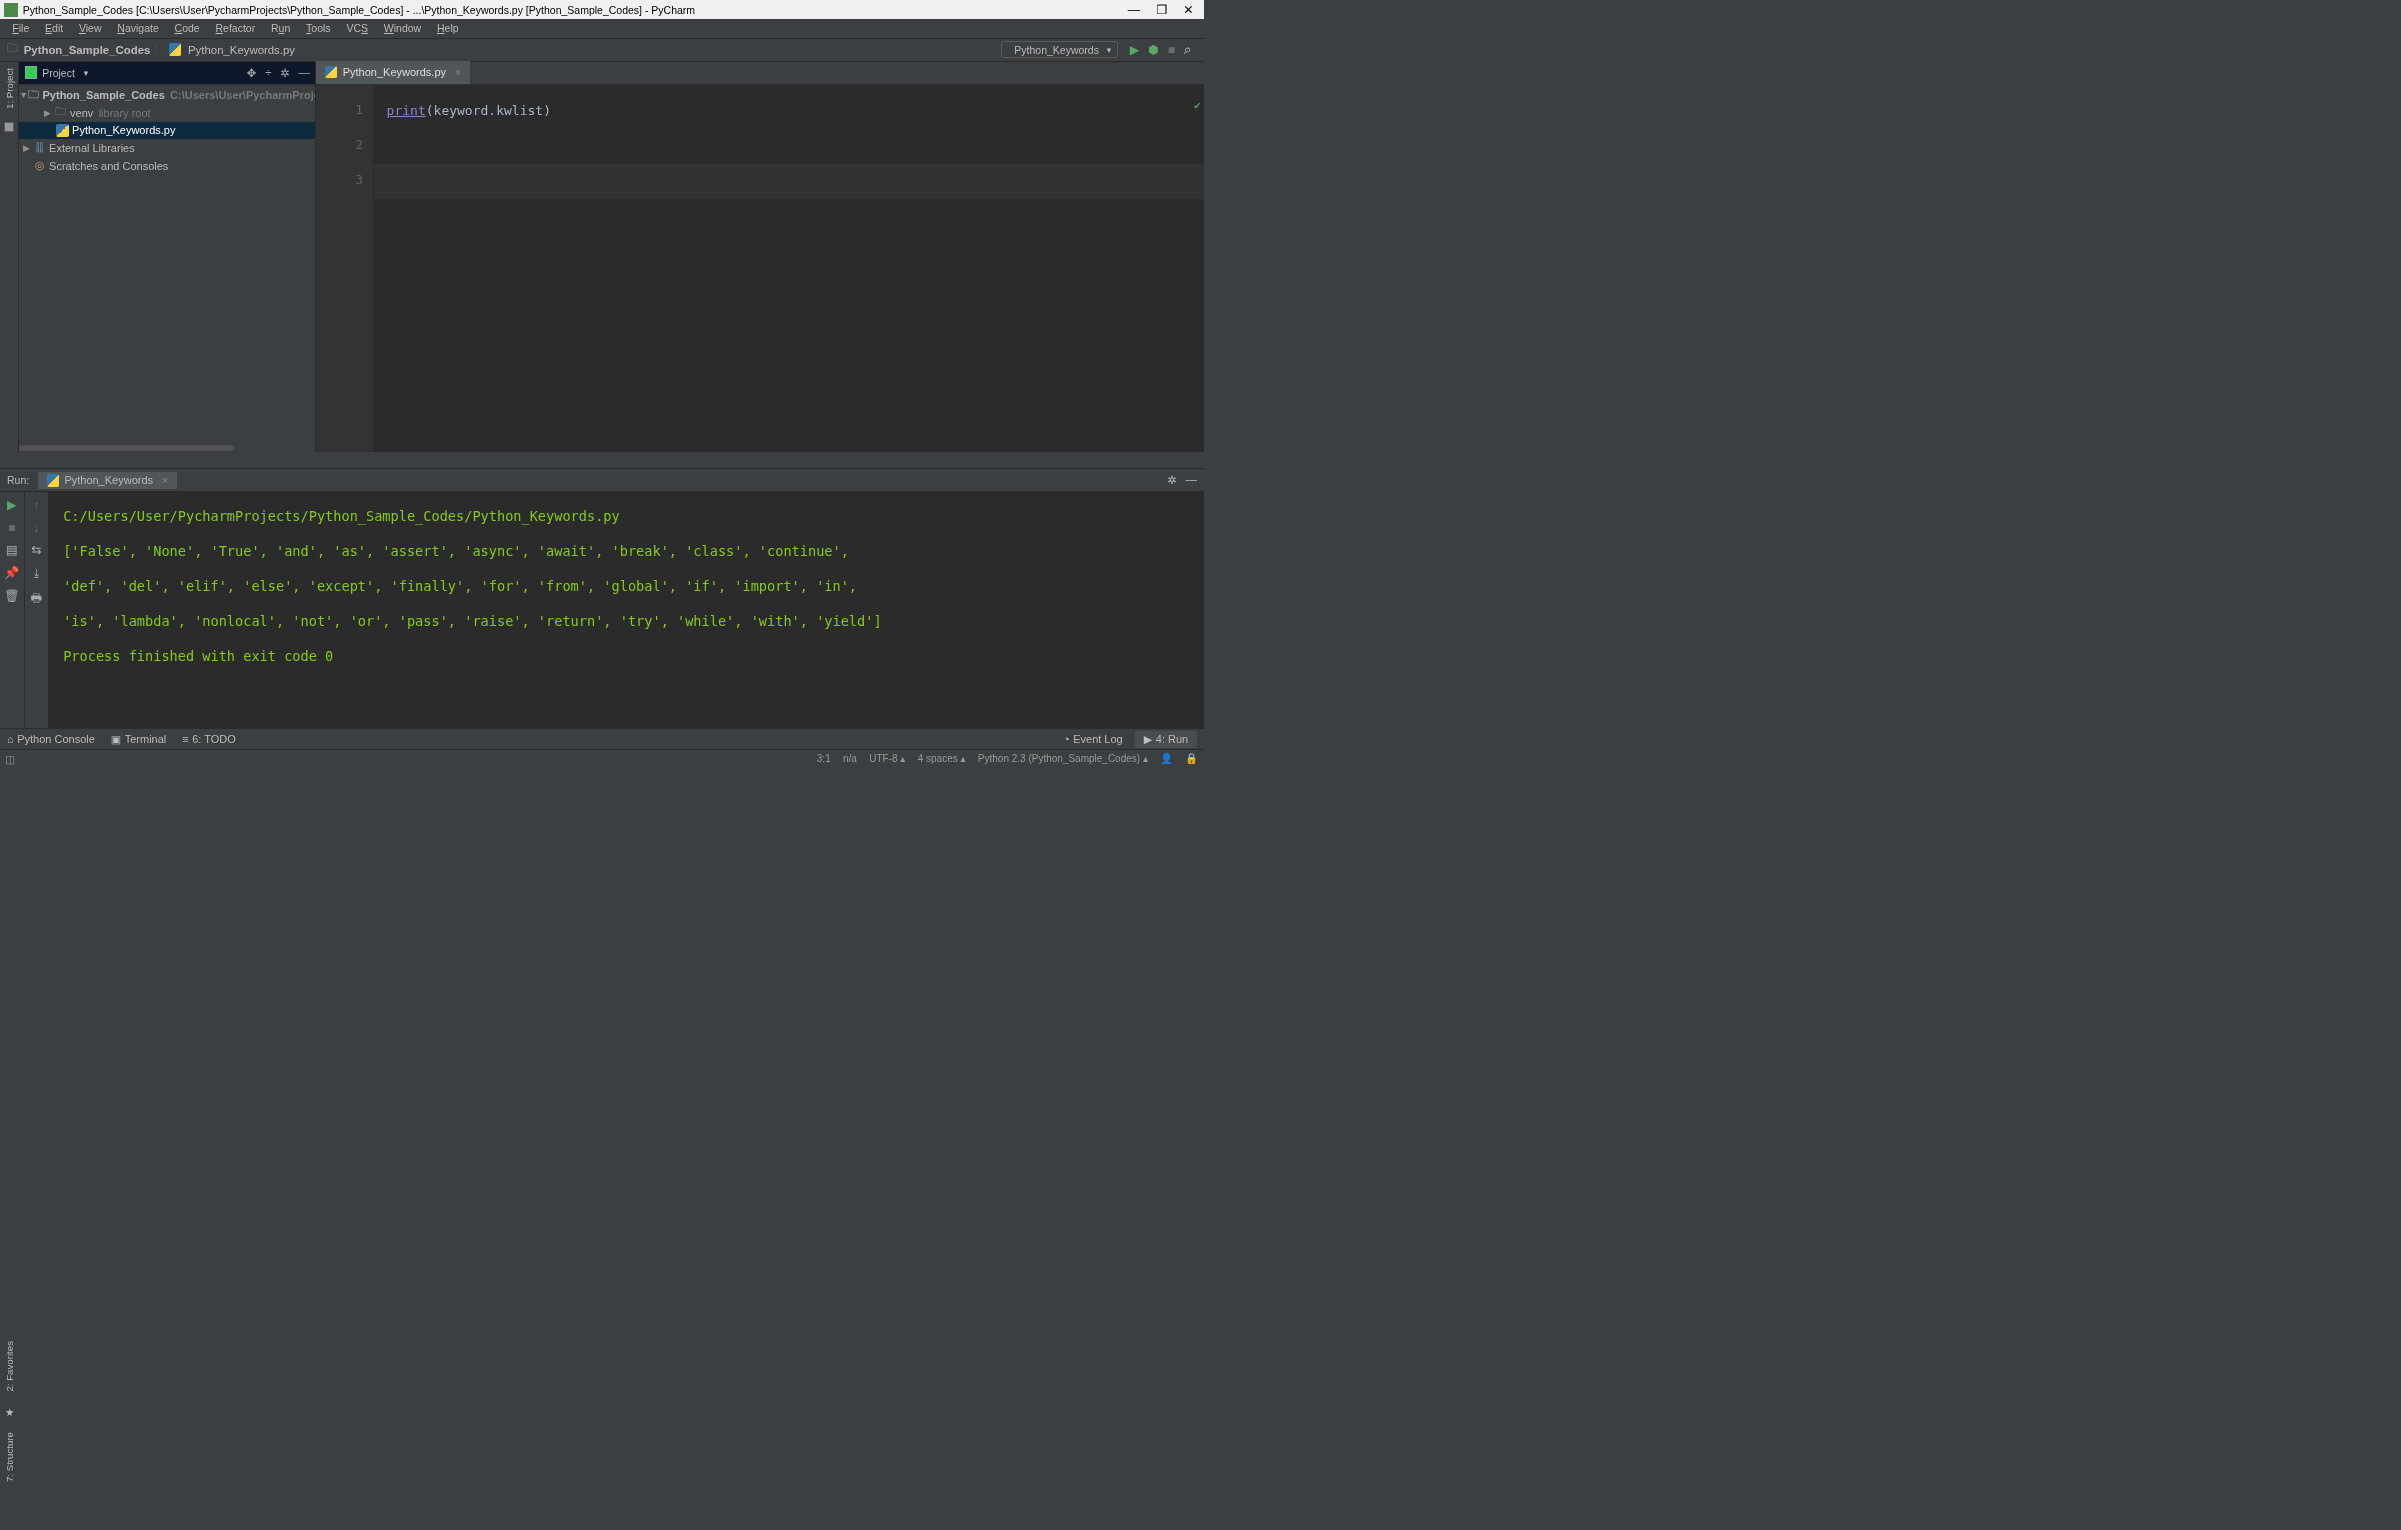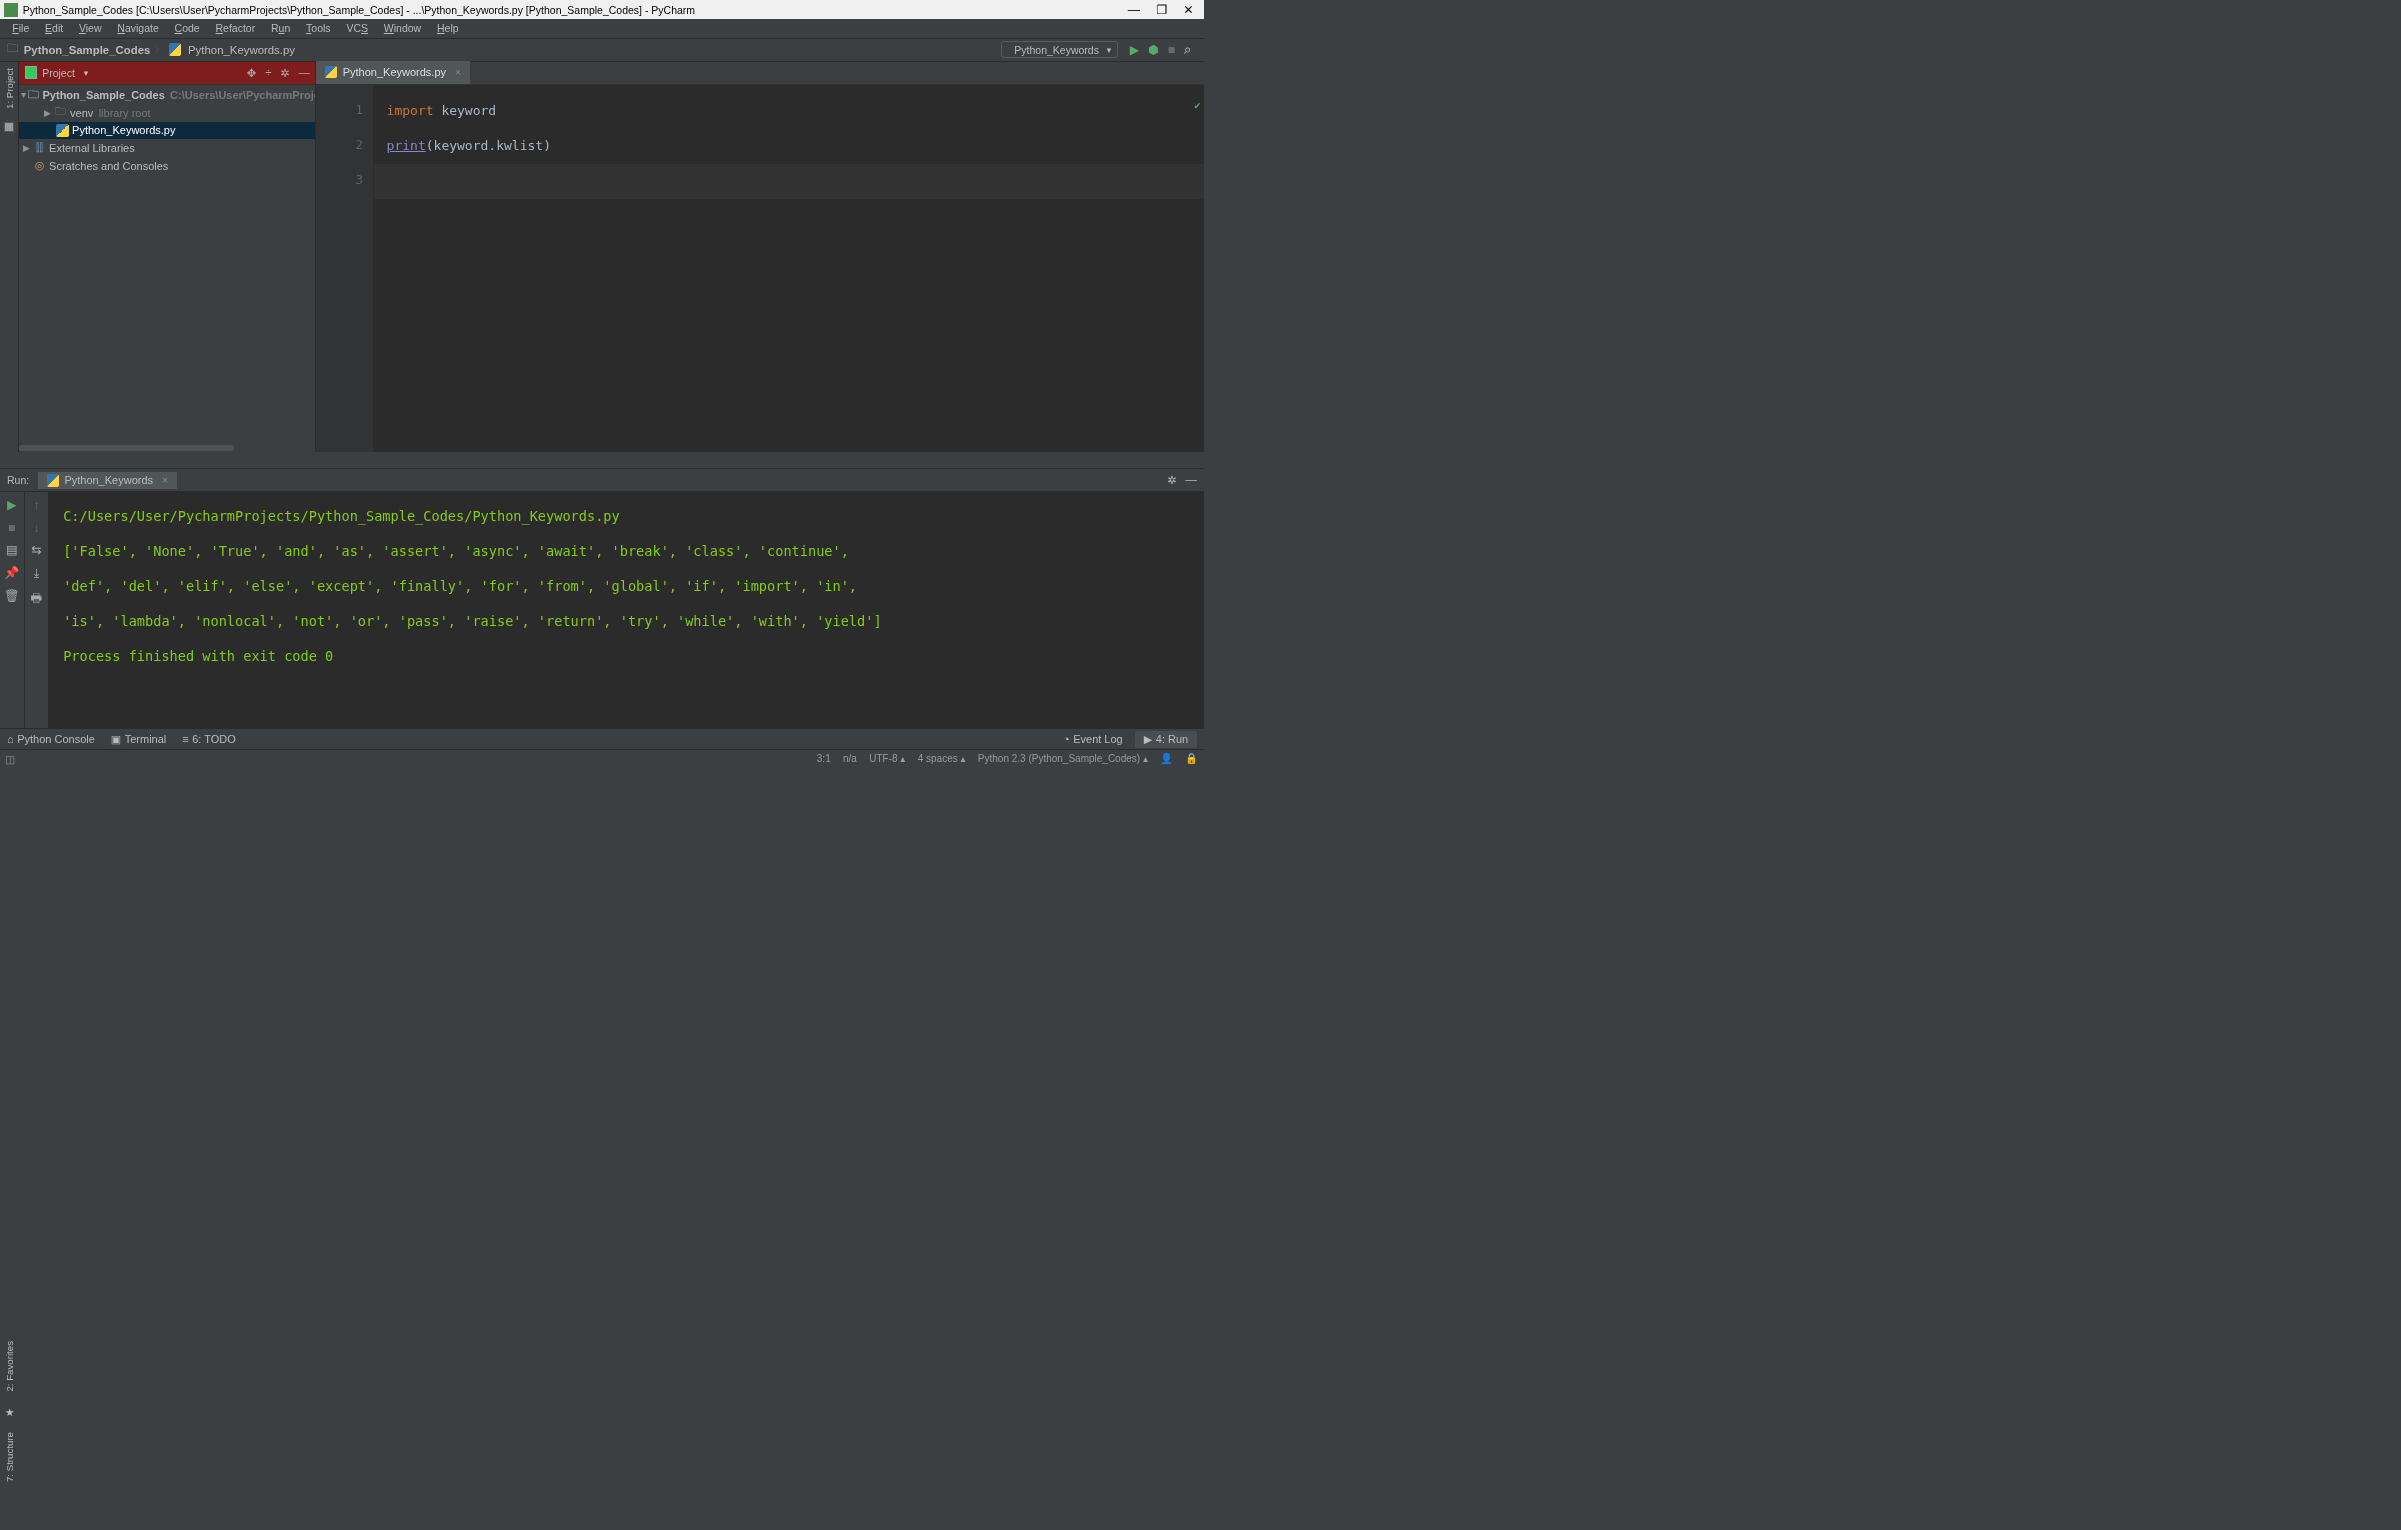--- a/index.html
+++ b/index.html
@@ -119,21 +119,21 @@
       background:#3b3f41;
       display:flex;
       flex-direction:column;
       border-right:0.9px solid #2b2b2b;
     }
     .project-header {
       display:flex;
       align-items:center;
       height:23px;
       padding:0 5.3px;
-      background:#7f1d1d;
+      background:#0f172a;
       border-bottom:0.9px solid #313335;
       gap:19px;
     }
     .project-header .title { display:flex;align-items:center;gap:5.3px; flex:1;}
     .project-header .picon{width:12.3px;height:12.3px;border:0.9px solid #8aa;background:#3c5;}
     .project-header .arrow{font-size:8.8px;margin-left:3.5px;}
     .proj-tools{display:flex;gap:8.8px;color:#aaa;}
     .proj-tool{cursor:pointer;font-size:11.4px;}
     .tree { flex:1; overflow:auto; padding-top:1.8px;}
     .tree-row {
@@ -401,21 +401,20 @@
     <div class="editor-body">
       <div class="gutter">
         <div>1</div>
         <div>2</div>
         <div>3</div>
       </div>
       <div class="code">
         <span class="check-mark">✔</span>
         <div class="caret-line" style="top:79px;"></div>
         <div style="position:relative;">
-          <div><span class="kw">import</span><span> keyword</span></div>
           <div><span class="fn">print</span><span>(keyword.kwlist)</span></div>
           <div>&nbsp;</div>
         </div>
       </div>
     </div>
   </div>
 </div>
 
 <div class="run-panel">
   <div class="run-header">

